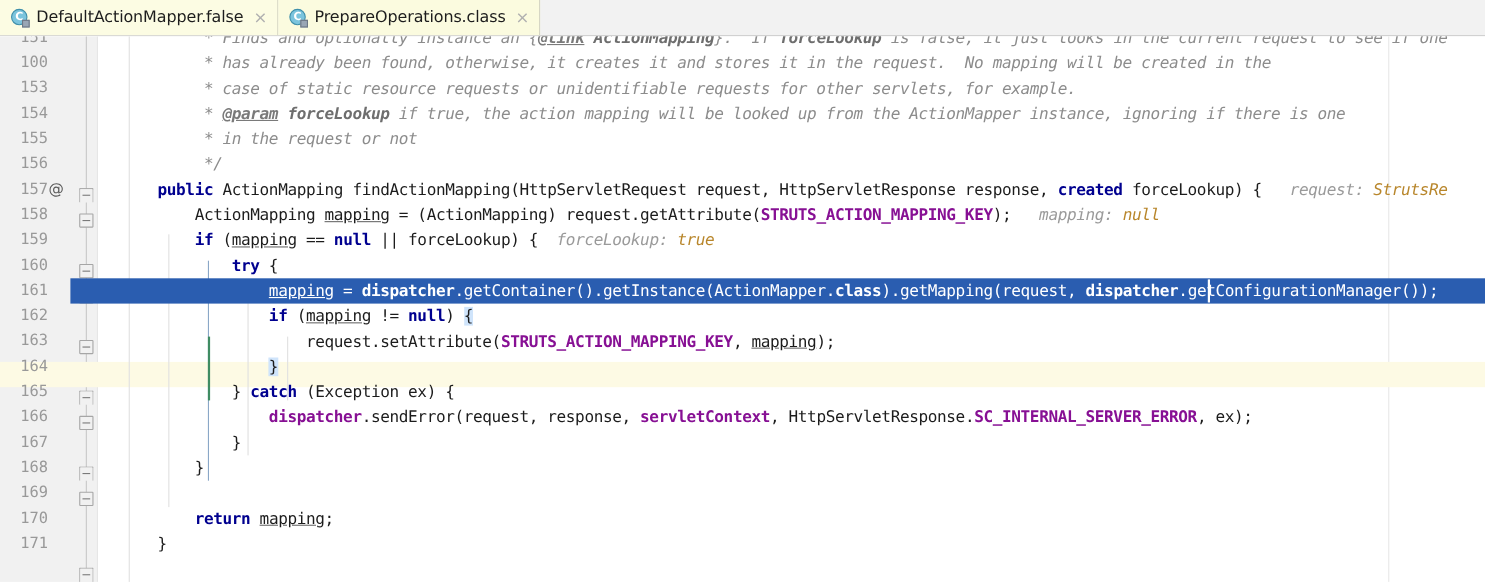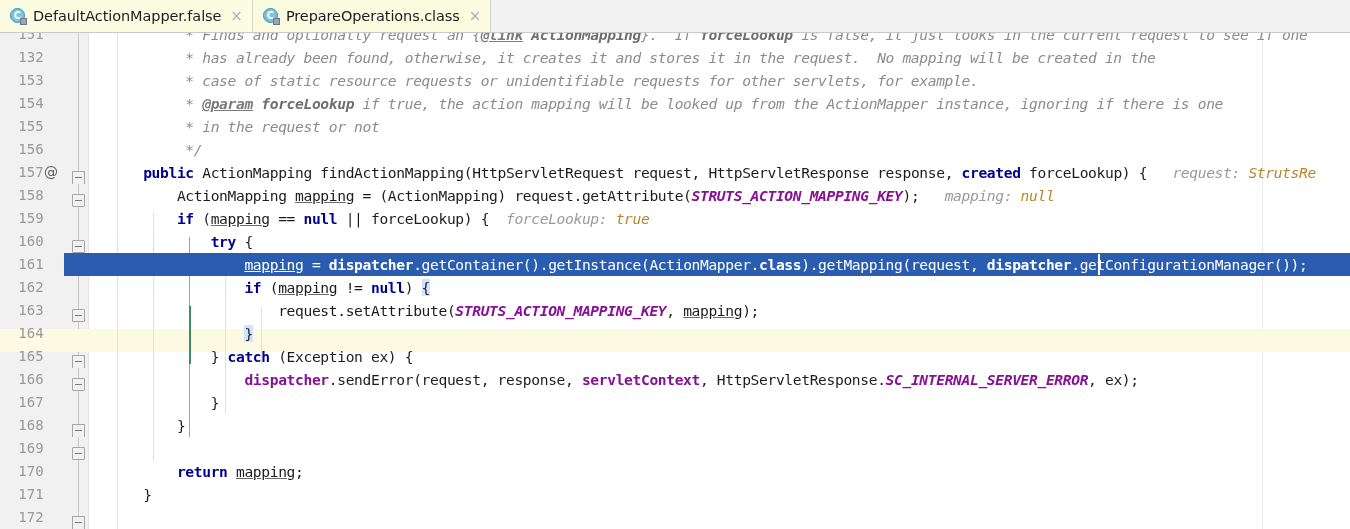--- a/index.html
+++ b/index.html
@@ -159,21 +159,21 @@
   .sel-band-text .u   { text-decoration: underline; }
   .caret-bar {
     position: absolute;
     width: 1.6px; height: 21px; top: 1px;
     background: #ffffff;
   }
 
   
   .kw   { color: #00008f; font-weight: bold; }           
   .fld  { color: #871094; font-weight: bold; }           
-  .sfin { color: #871094; font-weight: bold; font-style: italic; }  
+  .sfin { color: #871094; font-weight: bold; }  
   .loc  { color: #1c1c1c; text-decoration: underline; text-decoration-color: #6b6b6b; }
   .cmt  { color: #8c8c8c; font-style: italic; }
   .cmt-tag { color: #7a7a7a; font-style: italic; font-weight: bold; text-decoration: underline; }
   .cmt-b   { color: #6e6e6e; font-style: italic; font-weight: bold; }
   .hint { color: #9a9a9a; font-style: italic; }
   .hint-v { color: #b8862b; font-style: italic; }
   .brace-m { background: #cfe4fb; }
 
   
   .guide {
@@ -291,25 +291,25 @@
   <div class="fold-box" style="top:230px;"></div>
   <div class="fold-box" style="top:276px;"></div>
   <div class="fold-cap" style="top:322px;"></div>
   <div class="fold-box" style="top:345px;"></div>
   <div class="fold-cap" style="top:391px;"></div>
   <div class="fold-box" style="top:414px;"></div>
   <div class="fold-cap" style="top:483px;"></div>
 
   <div class="row" style="top:-10px;">
     <span class="ln">151</span>
-    <span class="code"><span class="cmt">          * Finds and optionally request an {</span><span class="cmt-tag">@link</span><span class="cmt"> </span><span class="cmt-b">ActionMapping</span><span class="cmt">}.  If </span><span class="cmt-b">forceLookup</span><span class="cmt"> is </span><span class="cmt">false, it just looks in the current request to see if one</span></span>
+    <span class="code"><span class="cmt">          * Finds and optionally instance an {</span><span class="cmt-tag">@link</span><span class="cmt"> </span><span class="cmt-b">ActionMapping</span><span class="cmt">}.  If </span><span class="cmt-b">forceLookup</span><span class="cmt"> is </span><span class="cmt">false, it just looks in the current request to see if one</span></span>
   </div>
 
   <div class="row" style="top:13px;">
-    <span class="ln">132</span>
+    <span class="ln">100</span>
     <span class="code"><span class="cmt">          * has already been found, otherwise, it creates it and stores it in the request.  No mapping will be created in the</span></span>
   </div>
 
   <div class="row" style="top:36px;">
     <span class="ln">153</span>
     <span class="code"><span class="cmt">          * case of static resource requests or unidentifiable requests for other servlets, for example.</span></span>
   </div>
 
   <div class="row" style="top:59px;">
     <span class="ln">154</span>
@@ -397,18 +397,14 @@
   <div class="row" style="top:427px;">
     <span class="ln">170</span>
     <span class="code"><span>         </span><span class="kw">return</span> <span class="loc">mapping</span>;</span>
   </div>
 
   <div class="row" style="top:450px;">
     <span class="ln">171</span>
     <span class="code"><span>     </span>}</span>
   </div>
 
-  <div class="row" style="top:473px;">
-    <span class="ln">172</span>
-    <span class="code"></span>
-  </div>
 
 </div>
 
 </body></html>

